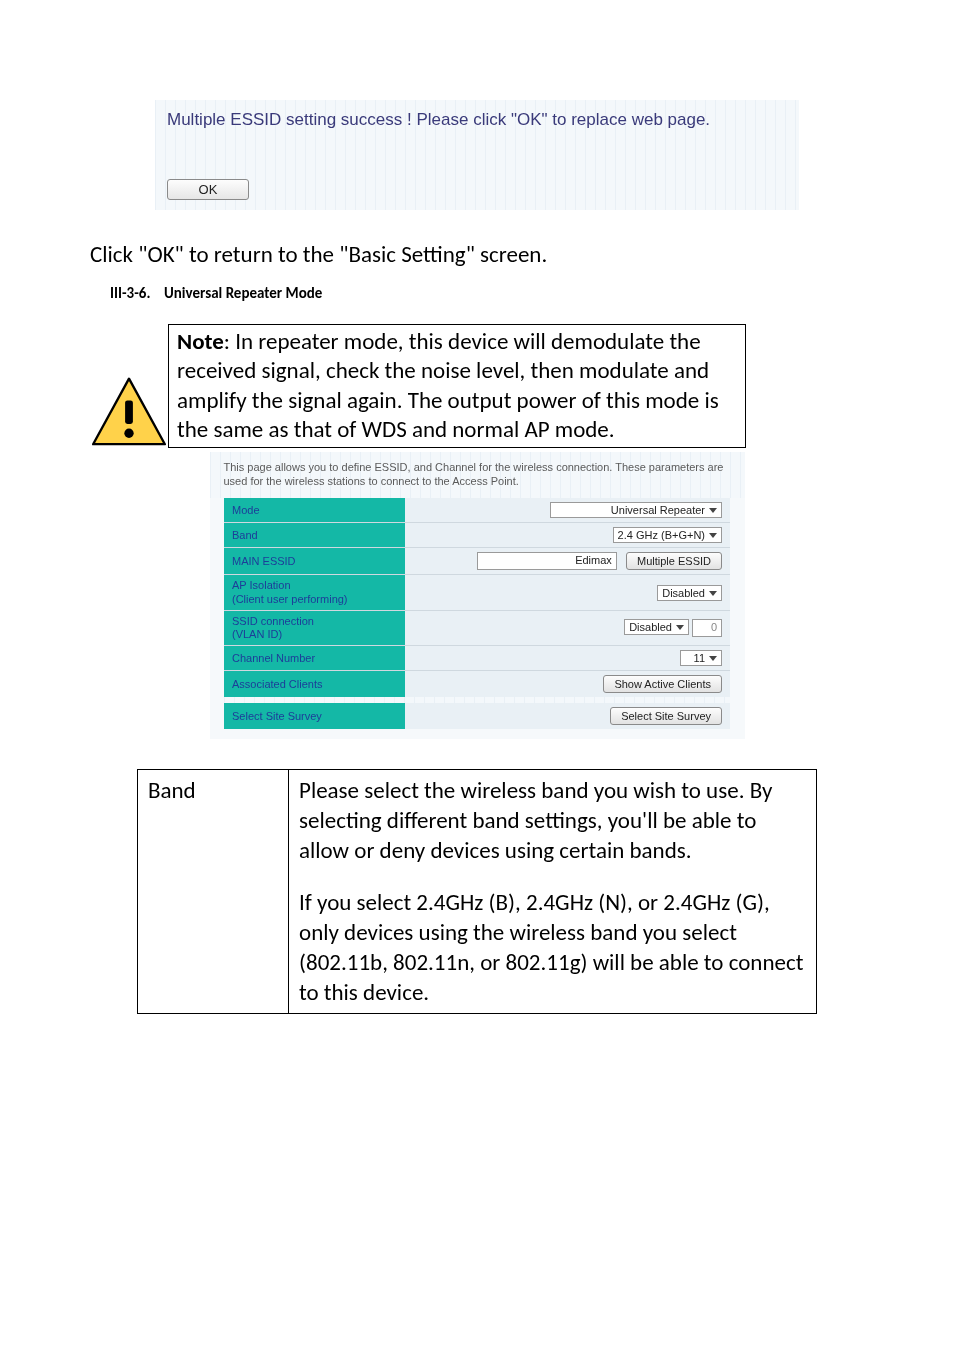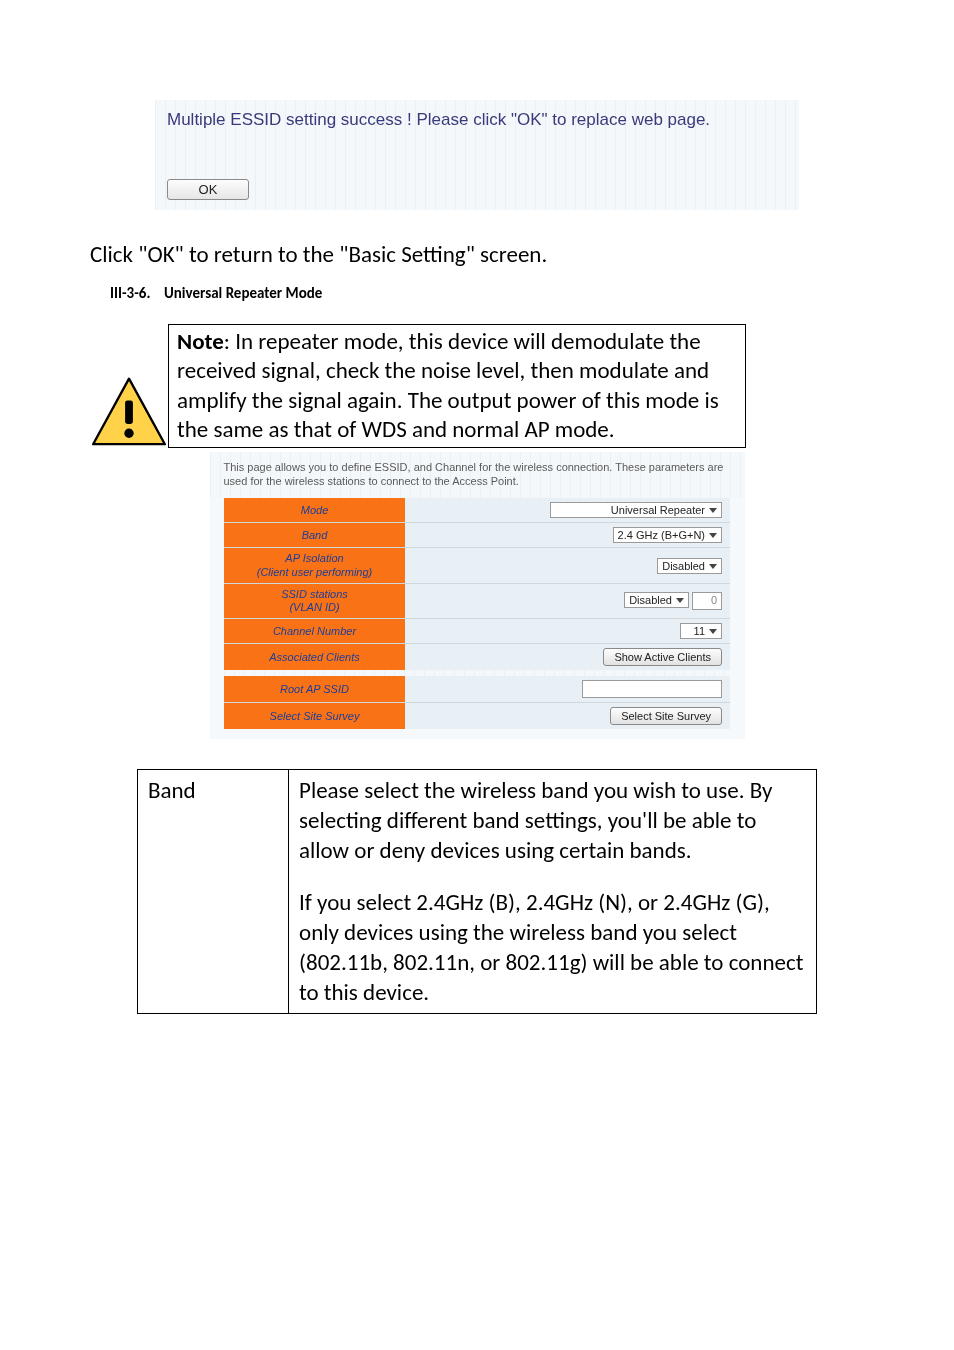--- a/index.html
+++ b/index.html
@@ -113,25 +113,24 @@
   .settings-table td {
     border-bottom: 1px solid #cfd8df;
     padding: 4px 8px;
     vertical-align: middle;
     background: #e9f0f5;
     font-size: 11px;
     text-align: right;
   }
   .settings-table td.label {
     width: 165px;
-    text-align: center;
+    text-align: left;
     color: #1d3d99;
-    background: #f97316;
+    background: #14b8a6;
     line-height: 1.2;
-    font-style: italic;
   }
   .settings-table tr.last td {
     border-bottom: none;
   }
   .gap-row td {
     background: repeating-linear-gradient(
       90deg,
       #e9f0f6 0, #e9f0f6 1px,
       #f4f8fb 1px, #f4f8fb 10px
     );
@@ -246,31 +245,39 @@
           <span class="select-sim" style="min-width:150px">Universal Repeater</span>
         </td>
       </tr>
       <tr>
         <td class="label">Band</td>
         <td>
           <span class="select-sim">2.4 GHz (B+G+N)</span>
         </td>
       </tr>
       <tr>
+        <td class="label">MAIN ESSID</td>
+        <td>
+          <span class="text-input" style="width:130px">Edimax</span>
+          &nbsp;
+          <span class="mini-btn">Multiple ESSID</span>
+        </td>
+      </tr>
+      <tr>
         <td class="label">
           <span>AP Isolation</span><br>
           <span>(Client user performing)</span>
         </td>
         <td>
           <span class="select-sim">Disabled</span>
         </td>
       </tr>
       <tr>
         <td class="label">
-          <span>SSID stations</span><br>
+          <span>SSID connection</span><br>
           <span>(VLAN ID)</span>
         </td>
         <td>
           <span class="select-sim">Disabled</span>
           <span class="text-input" style="width:20px;color:#888">0</span>
         </td>
       </tr>
       <tr>
         <td class="label">Channel Number</td>
         <td>
@@ -279,26 +286,20 @@
       </tr>
       <tr class="last">
         <td class="label">Associated Clients</td>
         <td>
           <span class="mini-btn">Show Active Clients</span>
         </td>
       </tr>
       <tr class="gap-row">
             <td colspan="2"></td>
           </tr>
-      <tr>
-        <td class="label">Root AP SSID</td>
-        <td>
-          <span class="text-input" style="width:130px"></span>
-        </td>
-      </tr>
       <tr class="last">
         <td class="label">Select Site Survey</td>
         <td>
           <span class="mini-btn">Select Site Survey</span>
         </td>
       </tr>
     </tbody>
       </table>
 
   </div>

